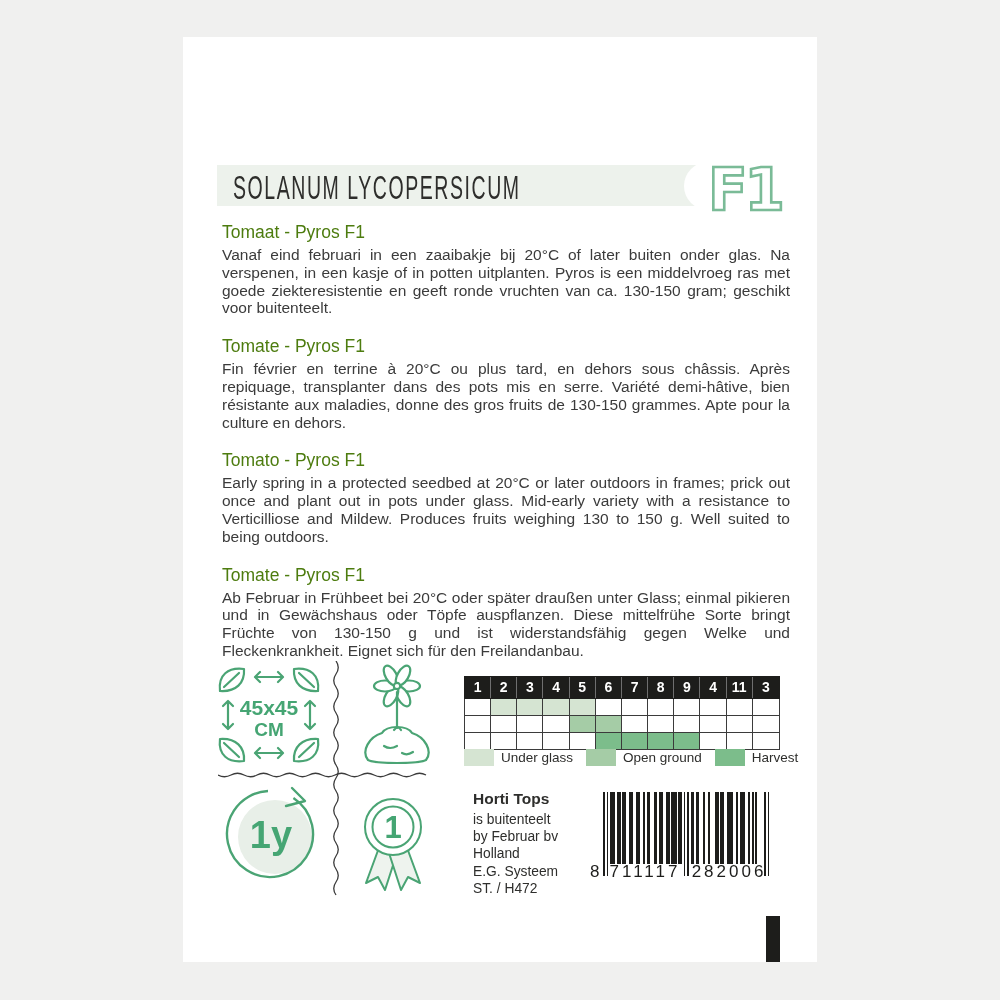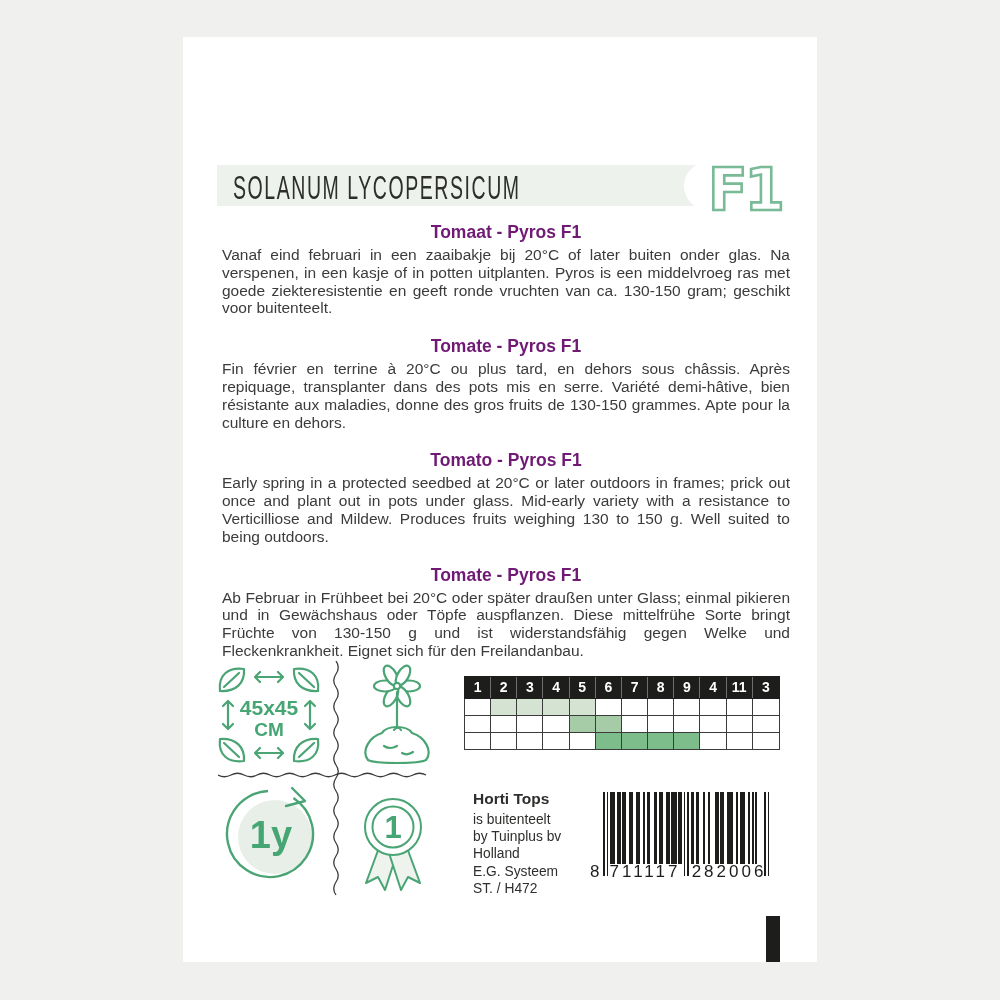--- a/index.html
+++ b/index.html
@@ -11,21 +11,21 @@
   .banner{position:absolute;left:217px;top:165px;width:495px;height:41px;background:#edf2ec;}
   .banner-cut{position:absolute;left:684px;top:162px;width:48px;height:48px;border-radius:50%;background:#ffffff;}
   .banner-text{position:absolute;left:233px;top:169px;font-size:25px;color:#2e2e2c;
                letter-spacing:2px;white-space:nowrap;transform-origin:left top;
                transform:scale(0.78,1.32);font-weight:normal;}
   .f1-badge{position:absolute;left:706px;top:150px;}
 
   
   .content{position:absolute;left:222px;top:222px;width:568px;}
   .sec{margin:0 0 19px 0;}
-  .sec-title{margin:0 0 3px 0;font-size:17.5px;font-weight:bold;color:#701a75;text-align:center;}
+  .sec-title{margin:0 0 3px 0;font-size:17.5px;font-weight:normal;color:#4d7c0f;}
   .sec-body{margin:0;font-size:15.5px;line-height:17.8px;color:#3b3b3b;text-align:justify;}
 
   
   .ic{position:absolute;}
   .squig{position:absolute;}
 
   
   .calendar{position:absolute;left:464px;top:676px;width:316px;}
   .cal-head{display:grid;grid-template-columns:repeat(12,1fr);border:1px solid #1d1d1b;}
   .cal-h{background:#1d1d1b;color:#ffffff;font-weight:bold;font-size:14px;text-align:center;
@@ -194,25 +194,39 @@
         <div class="cal-c lastrow"></div>
         <div class="cal-c lastrow" style="background: rgb(124, 189, 139);"></div>
         <div class="cal-c lastrow" style="background: rgb(124, 189, 139);"></div>
         <div class="cal-c lastrow" style="background: rgb(124, 189, 139);"></div>
         <div class="cal-c lastrow" style="background: rgb(124, 189, 139);"></div>
         <div class="cal-c lastrow"></div>
         <div class="cal-c lastrow"></div>
         <div class="cal-c lastrow"></div>
       </div>
   </div>
+  <div class="legend" id="cal-legend">
+      <div class="leg-item">
+        <div class="leg-sw" style="background: rgb(213, 228, 210);"></div>
+        <div class="leg-lb">Under glass</div>
+      </div>
+      <div class="leg-item">
+        <div class="leg-sw" style="background: rgb(165, 204, 166);"></div>
+        <div class="leg-lb">Open ground</div>
+      </div>
+      <div class="leg-item">
+        <div class="leg-sw" style="background: rgb(124, 189, 139);"></div>
+        <div class="leg-lb">Harvest</div>
+      </div>
+    </div>
 
   <div class="dist">
     <div class="dist-name">Horti Tops</div>
     <div class="dist-line">is buitenteelt</div>
-    <div class="dist-line">by Tuinplus bv</div>
+    <div class="dist-line">by Februar bv</div>
     <div class="dist-line">Holland</div>
     <div class="dist-line">E.G. Systeem</div>
     <div class="dist-line">ST. / H472</div>
   </div>
 
   <div class="barcode" id="barcode">
     <span class="bc-digit bc-lead">8</span>
     <span class="bc-digit bc-left">711117</span>
     <span class="bc-digit bc-right">282006</span>
   <div class="bar" style="left: 13px; width: 1.75px; height: 84px;"></div>

